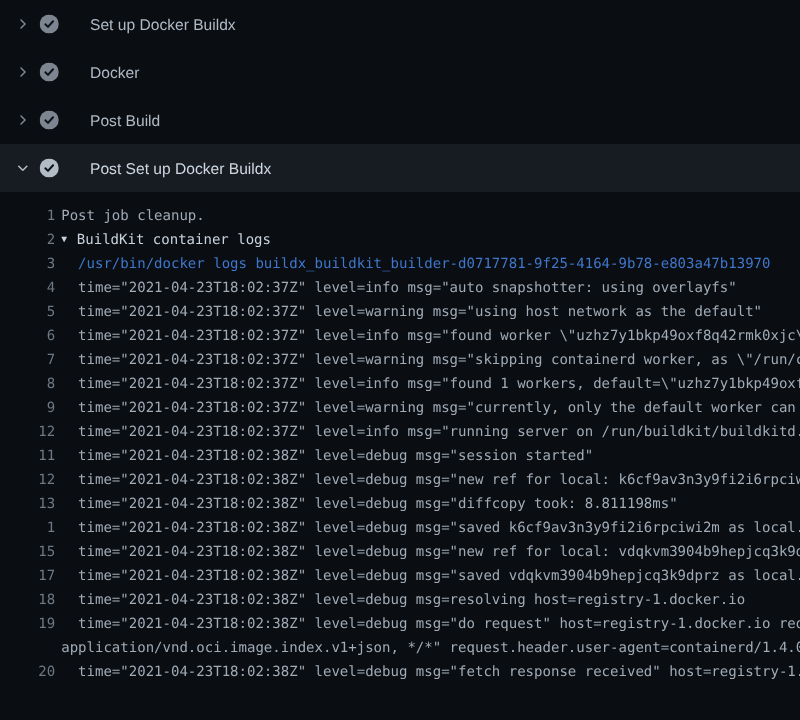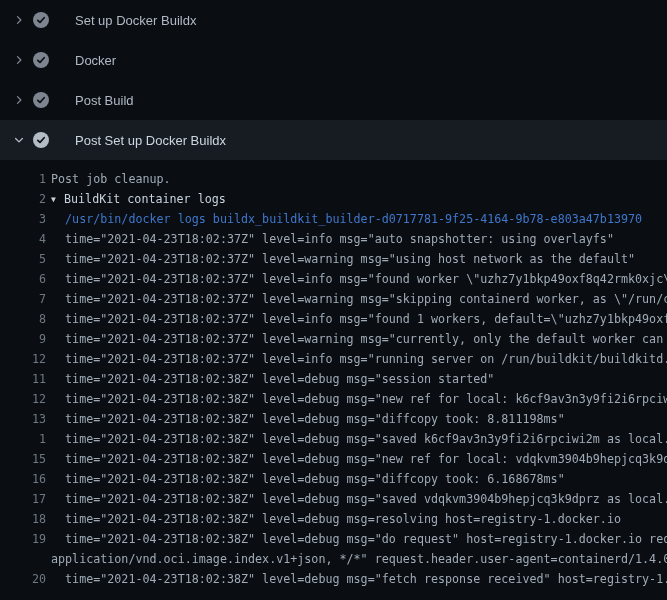--- a/index.html
+++ b/index.html
@@ -217,25 +217,20 @@
 
     <span class="lt">  time="2021-04-23T18:02:38Z" level=debug msg="saved k6cf9av3n3y9fi2i6rpciwi2m as local.shared"</span>
   </div>
 
   <div class="log-row plain">
     <span class="ln">15</span>
 
     <span class="lt">  time="2021-04-23T18:02:38Z" level=debug msg="new ref for local: vdqkvm3904b9hepjcq3k9dprz"</span>
   </div>
 
-  <div class="log-row plain">
-    <span class="ln">16</span>
-
-    <span class="lt">  time="2021-04-23T18:02:38Z" level=debug msg="diffcopy took: 6.168678ms"</span>
-  </div>
 
   <div class="log-row plain">
     <span class="ln">17</span>
 
     <span class="lt">  time="2021-04-23T18:02:38Z" level=debug msg="saved vdqkvm3904b9hepjcq3k9dprz as local.shared"</span>
   </div>
 
   <div class="log-row plain">
     <span class="ln">18</span>
 

